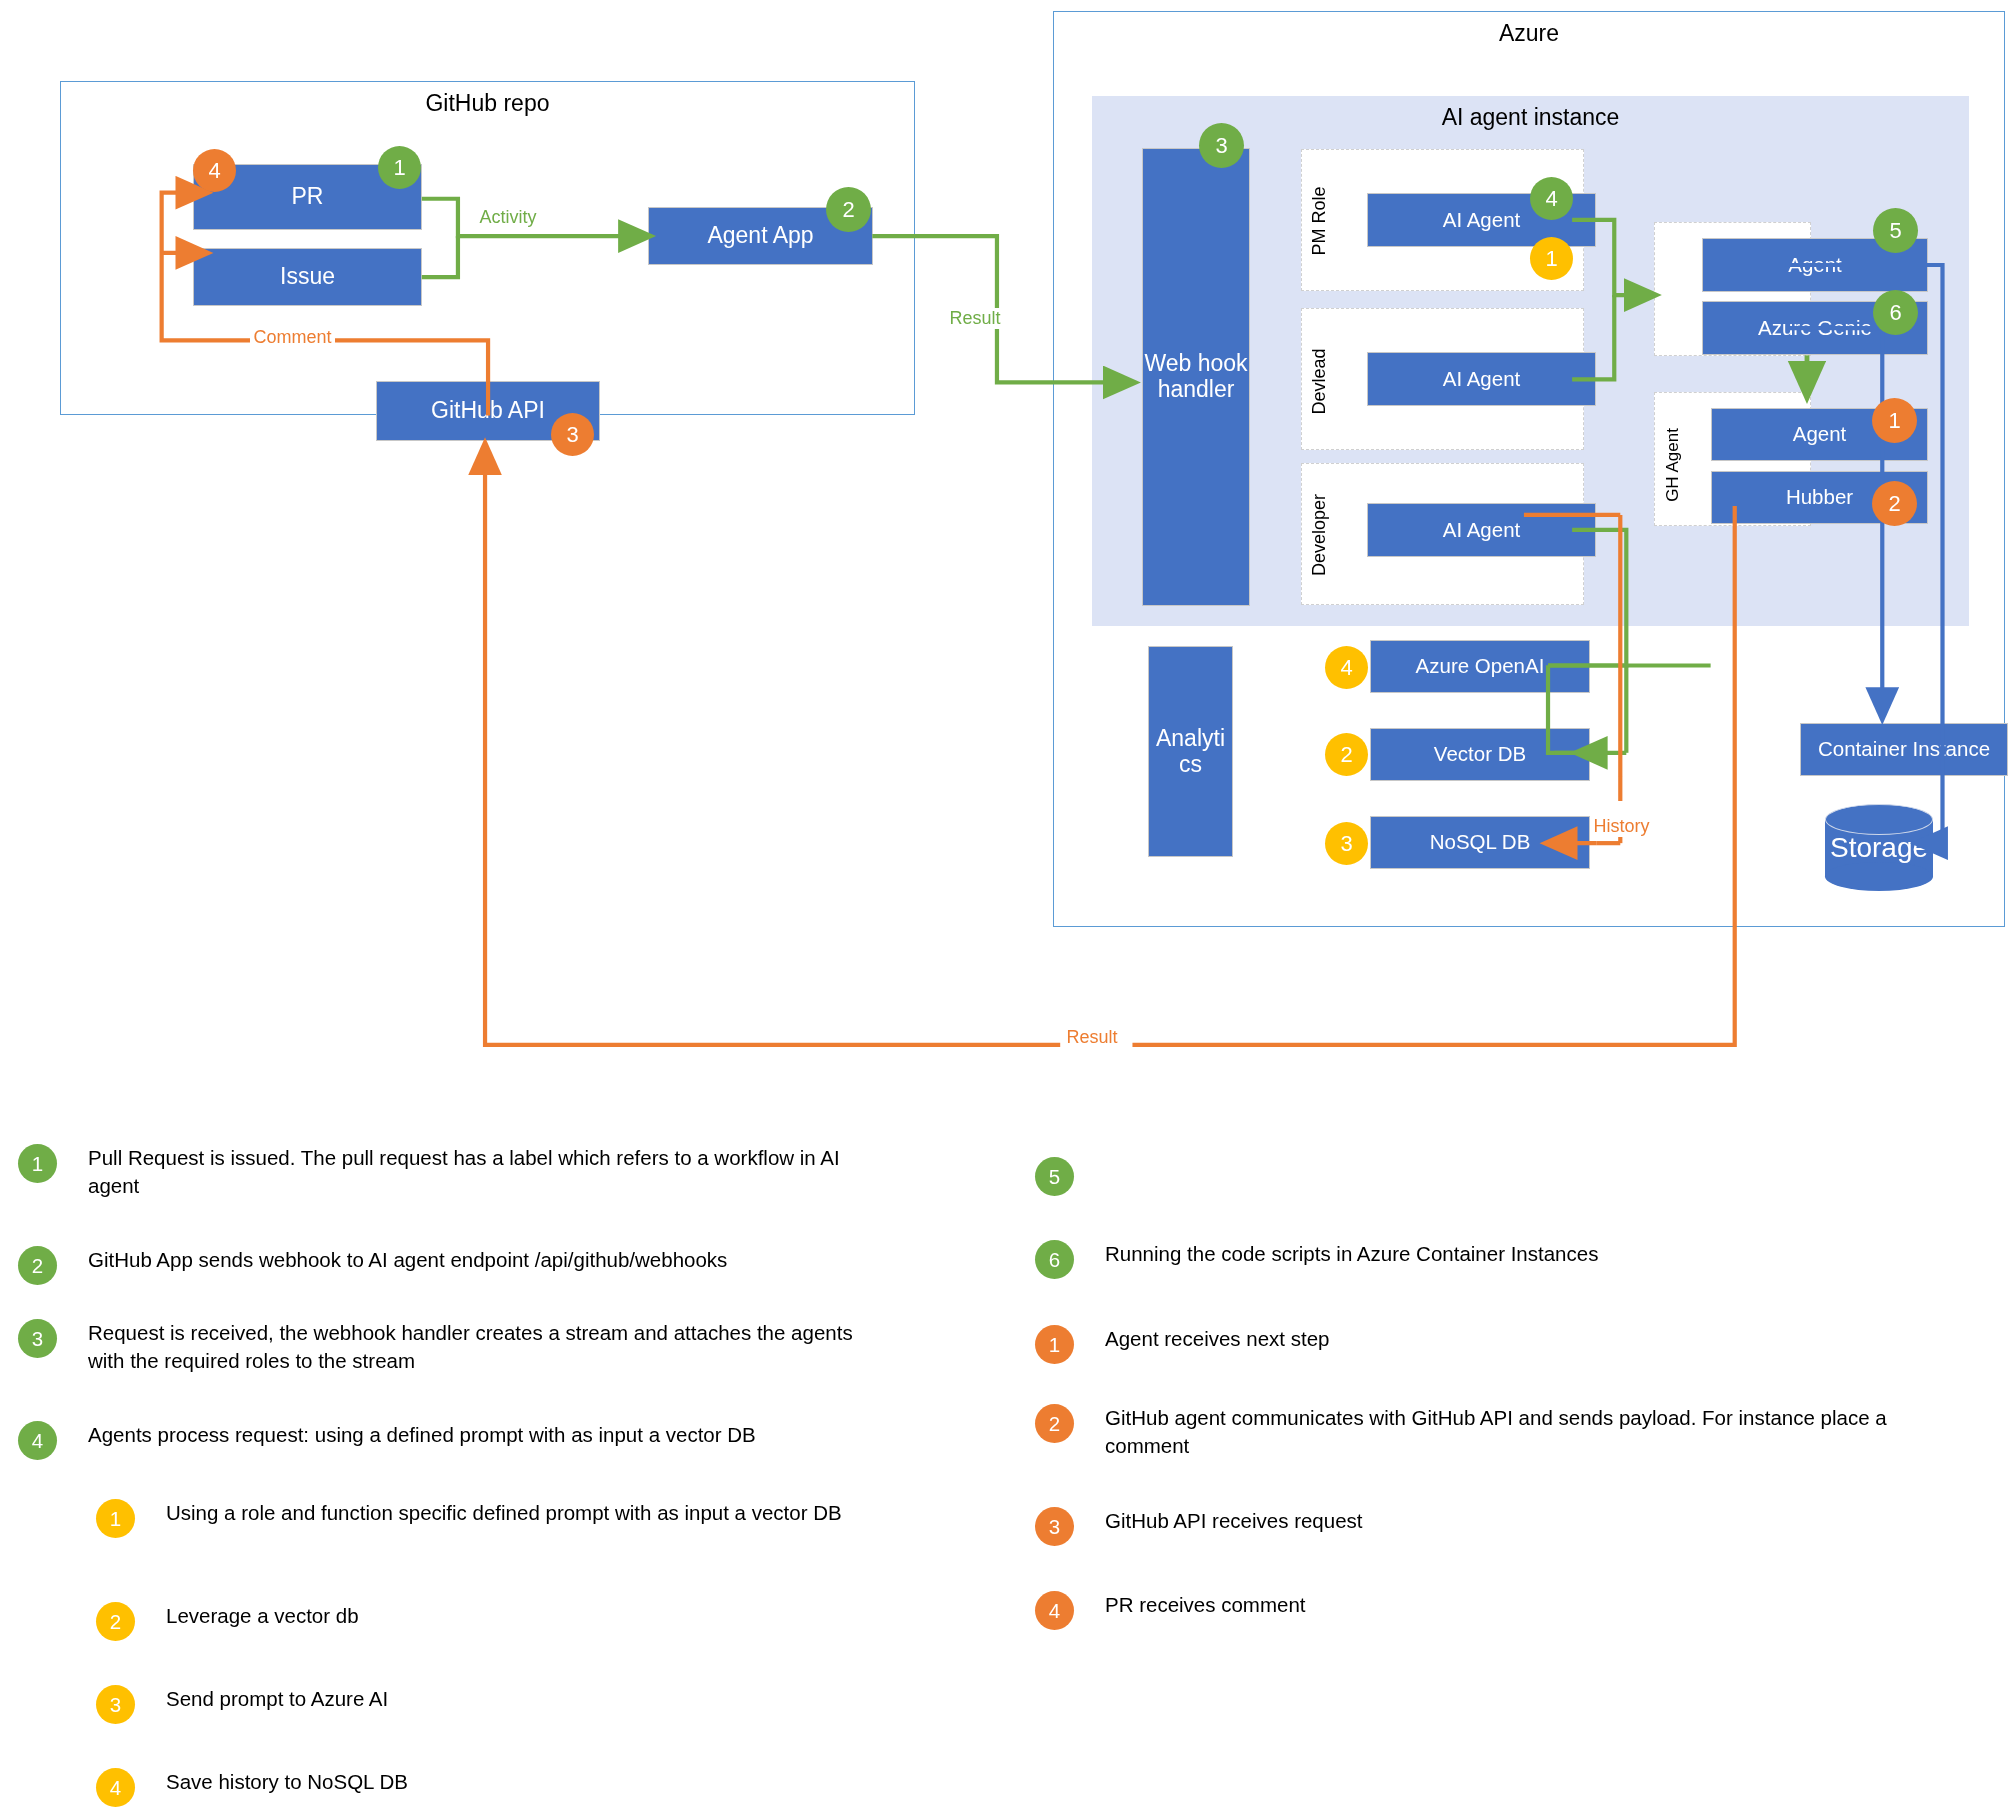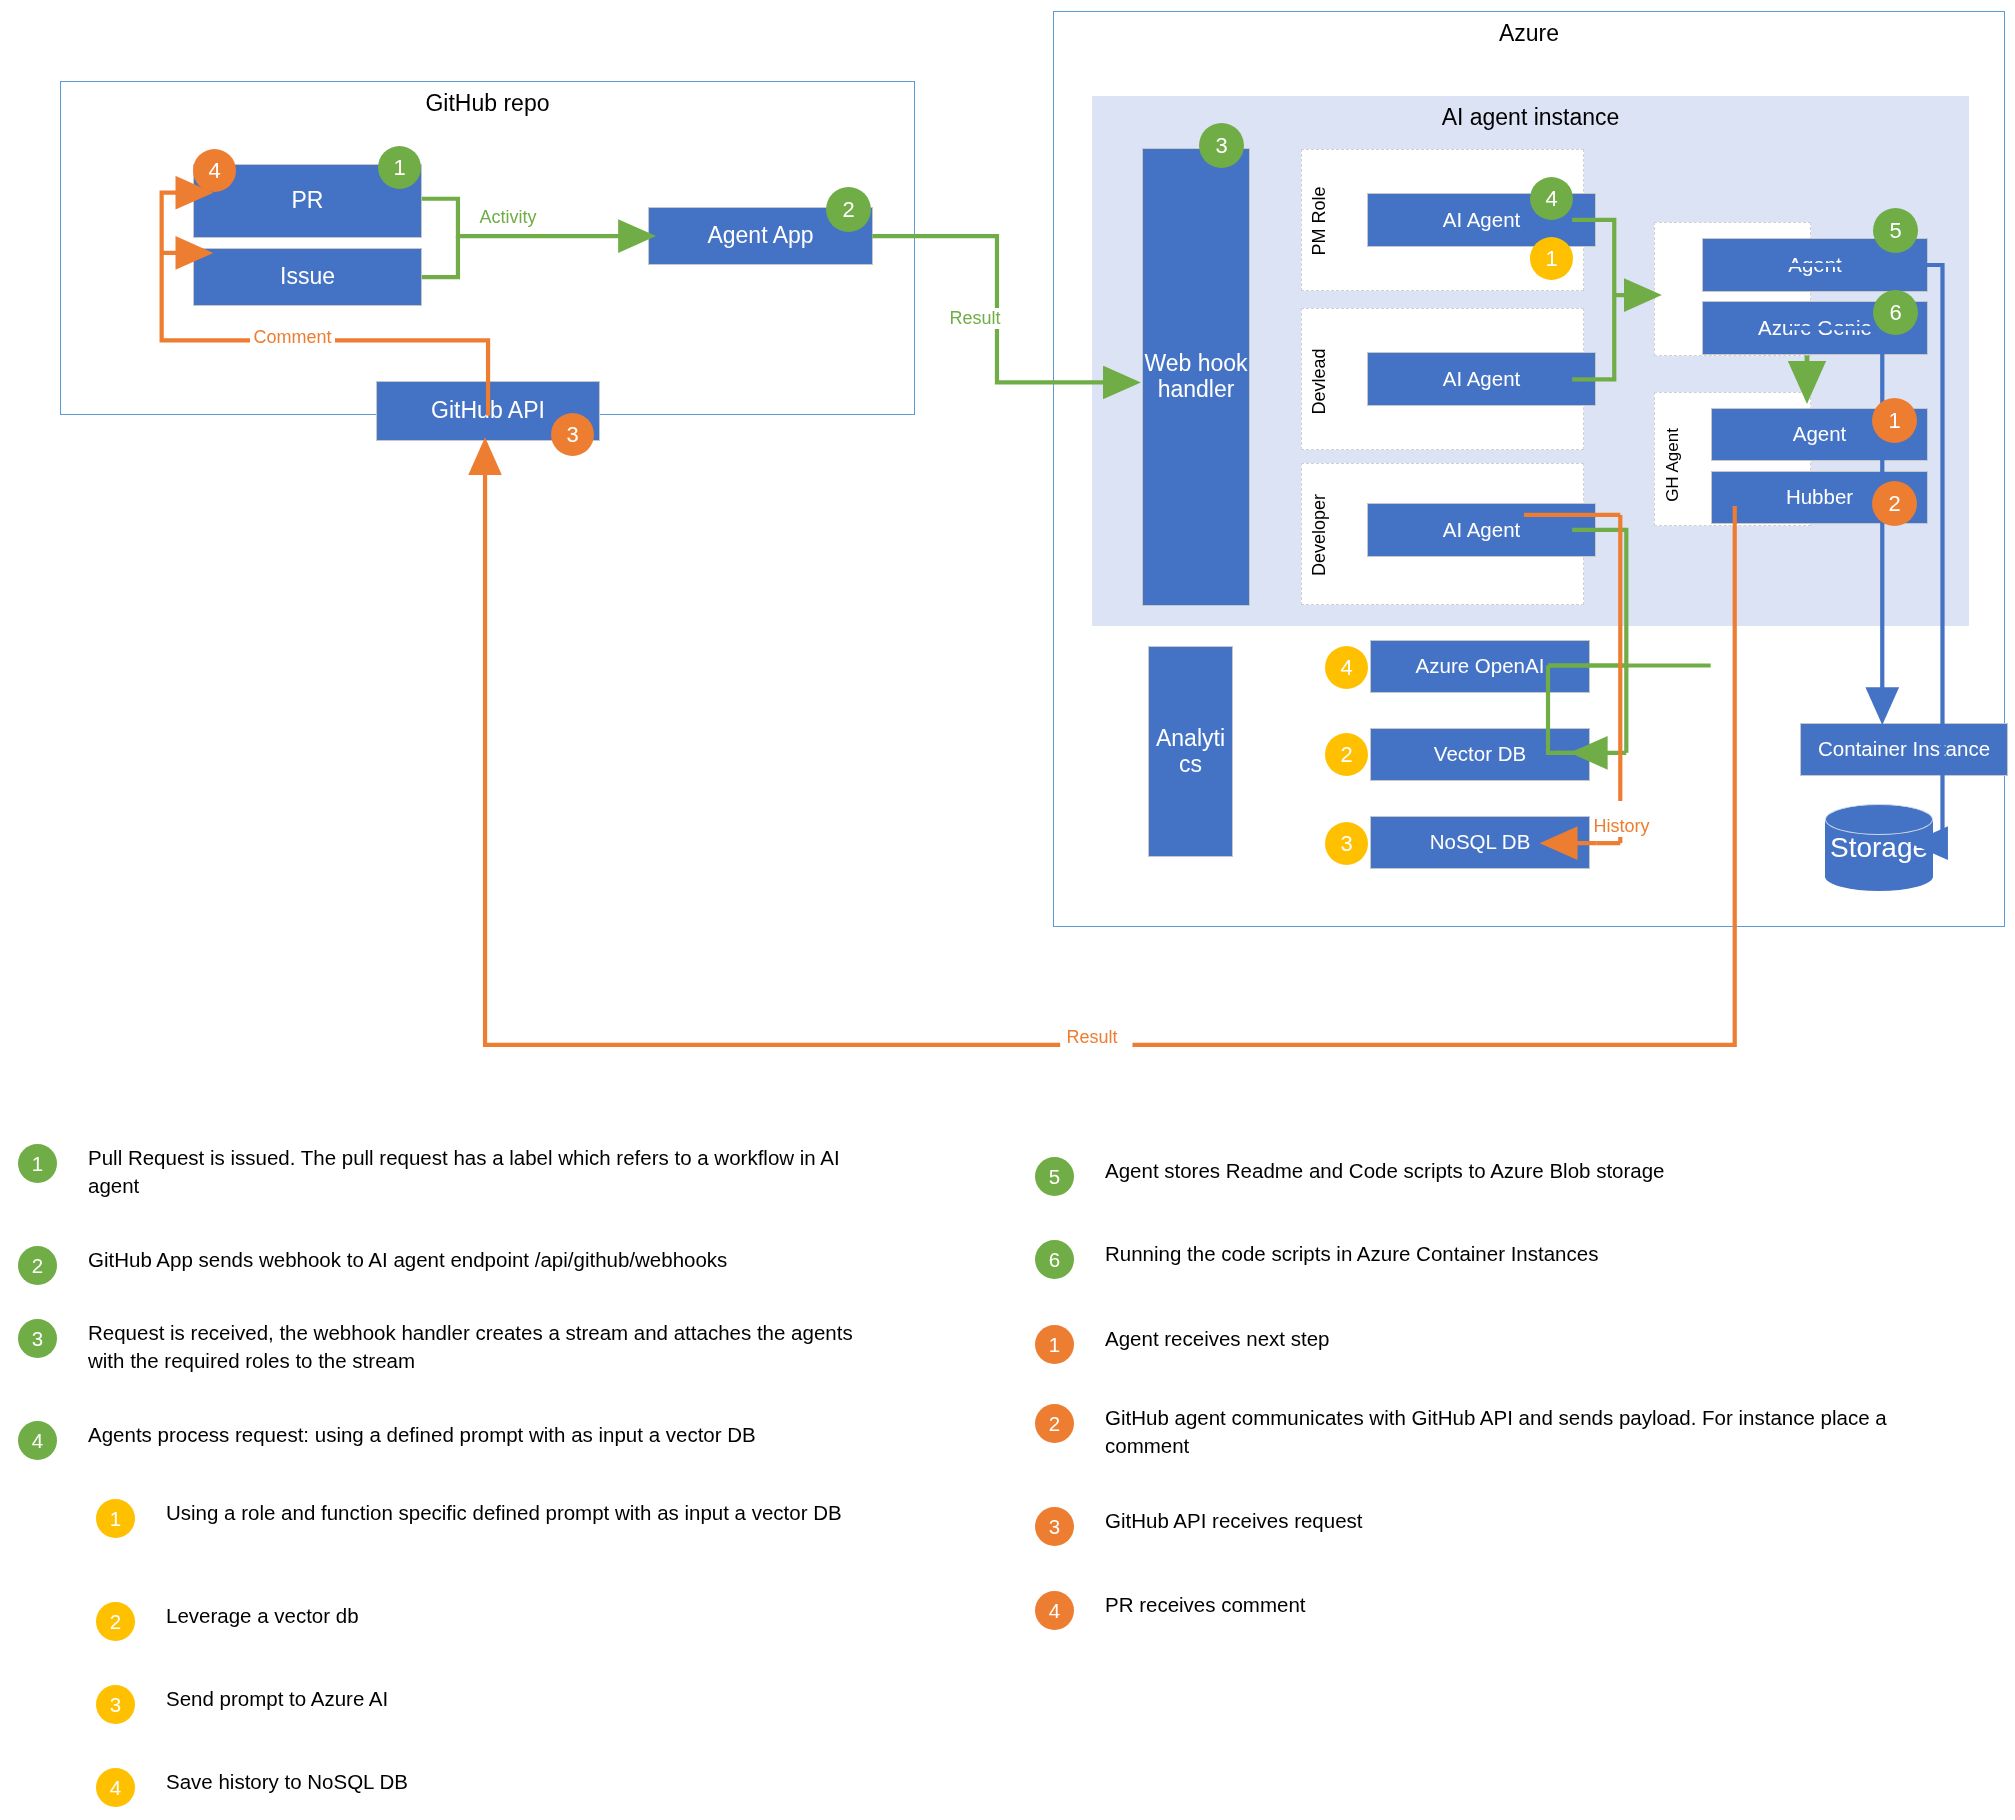--- a/index.html
+++ b/index.html
@@ -116,21 +116,21 @@
 
     <path d="M2965,440 L3225,440 L3225,1400 L3185,1400" stroke="#4472c4" stroke-width="7" fill="none" marker-end="url(#ab)"></path>
 
     <path d="M2965,545 L3125,545 L3125,1190" stroke="#4472c4" stroke-width="7" fill="none" marker-end="url(#ab)"></path>
   </svg>
 
   <div class="abs container-box" style="left:60px;top:81px;width:855px;height:334px;">
     <div class="container-title">GitHub repo</div>
   </div>
 
-  <div class="abs bluebox" style="left:193px;top:164px;width:229px;height:74px;">
+  <div class="abs bluebox" style="left:193px;top:164px;width:229px;height:66px;">
     <span>PR</span>
   </div>
   <div class="badge orange" style="left:193px;top:149px;width:43px;height:43px;">4</div>
   <div class="badge green" style="left:378px;top:146px;width:43px;height:43px;">1</div>
 
   <div class="abs bluebox" style="left:193px;top:248px;width:229px;height:58px;">
     <span>Issue</span>
   </div>
 
   <div class="abs bluebox" style="left:648px;top:207px;width:225px;height:58px;">
@@ -264,21 +264,20 @@
       <div class="lg-badge yellow">3</div>
       <div class="lg-text"> Send prompt to Azure AI</div>
     </div>
     <div class="lg-item" style="left:96px;top:642px;width:801px;">
       <div class="lg-badge yellow">4</div>
       <div class="lg-text"> Save history to NoSQL DB</div>
     </div>
 
     <div class="lg-item" style="left:1035px;top:31px;width:892px;">
       <div class="lg-badge green">5</div>
-      <div class="lg-text">Agent stores Readme and Code scripts to Azure Blob storage</div>
     </div>
     <div class="lg-item" style="left:1035px;top:114px;width:892px;">
       <div class="lg-badge green">6</div>
       <div class="lg-text">Running the code scripts in Azure Container Instances</div>
     </div>
     <div class="lg-item" style="left:1035px;top:199px;width:892px;">
       <div class="lg-badge orange">1</div>
       <div class="lg-text">Agent receives next step</div>
     </div>
     <div class="lg-item" style="left:1035px;top:278px;width:892px;">

